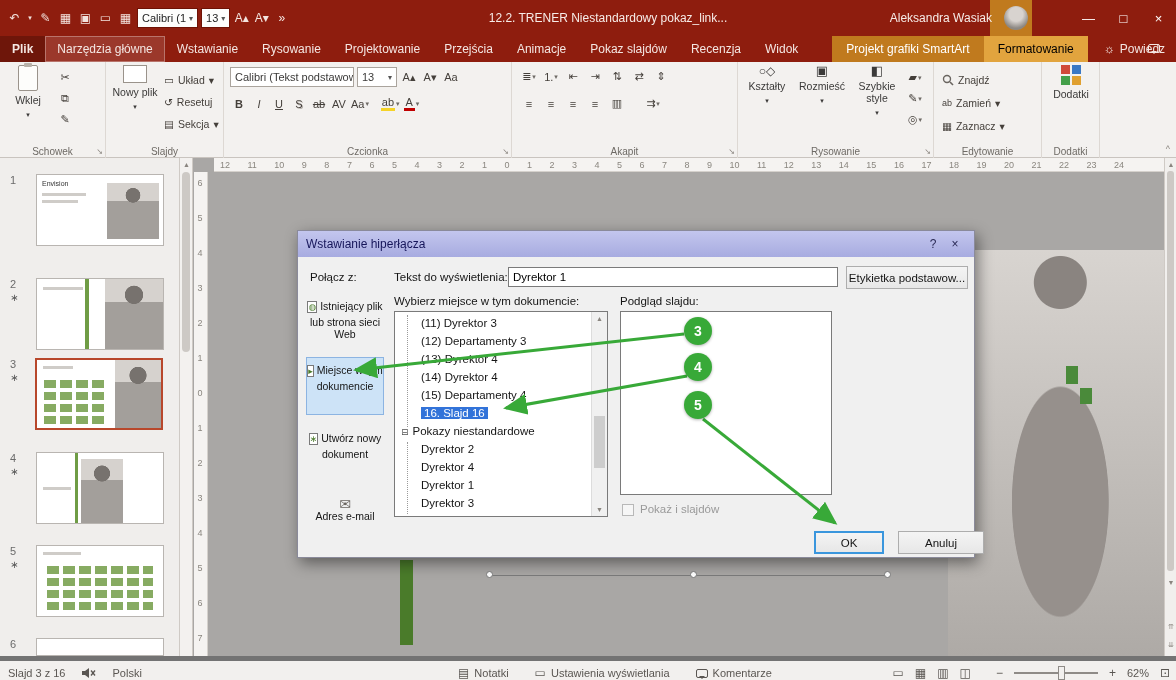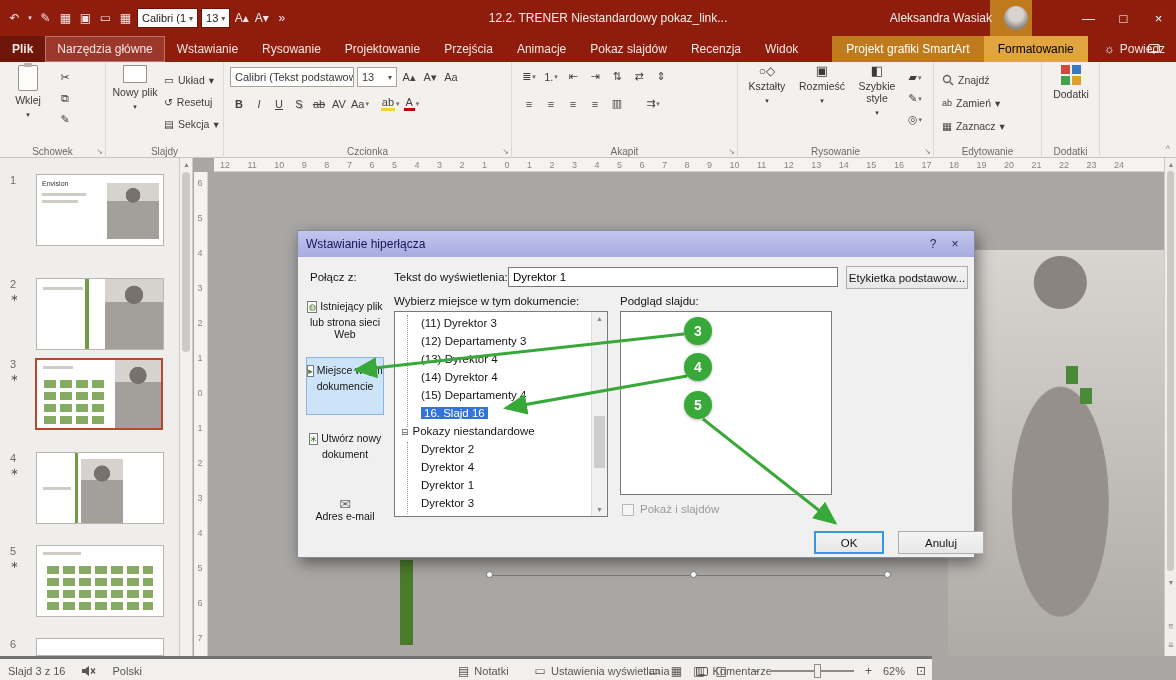--- a/index.html
+++ b/index.html
@@ -77,21 +77,21 @@
   .trow{height:18px;line-height:18px;white-space:nowrap;padding-left:26px;font-size:11.5px;color:#151515}
   .trow.grp{padding-left:6px}
   .tsel{background:#3273d9;color:#fff;padding:0 3px}
   .guide{position:absolute;border-left:1px dotted #9a9a9a;width:0}
   #tscroll{position:absolute;right:0;top:0;width:16px;height:100%;background:#f0f0f0;border-left:1px solid #dcdcdc}
   #preview{position:absolute;left:322px;top:80px;width:212px;height:184px;background:#fff;border:1px solid #7a7a7a}
   .cbox{position:absolute;width:12px;height:12px;background:#f6f6f6;border:1px solid #b8b8b8}
   
   .anncircle{position:absolute;width:28px;height:28px;border-radius:50%;background:#38a938;color:#fff;font-size:14px;font-weight:bold;display:flex;align-items:center;justify-content:center;z-index:26;box-shadow:0 1px 3px rgba(0,0,0,.3)}
   
-  #statusbar{position:absolute;left:0;top:656px;width:932px;height:24px;background:#f2f0ee;border-top:3px solid #737373;font-size:11px;color:#5a5652;z-index:5}
+  #statusbar{position:absolute;left:0;top:656px;width:1176px;height:24px;background:#f2f0ee;border-top:5px solid #737373;font-size:11px;color:#5a5652;z-index:5}
   .sb-item{display:inline-flex;align-items:center;gap:5px;white-space:nowrap}
   #sb-left{position:absolute;left:8px;top:0;height:24px;display:flex;align-items:center;gap:16px}
   #sb-center{position:absolute;left:458px;top:0;height:24px;display:flex;align-items:center;gap:26px}
   #sb-right{position:absolute;right:6px;top:0;height:24px;display:flex;align-items:center;gap:11px}
   .vicon{font-size:12px;color:#5a5652}
   #ztrack{width:84px;height:2px;background:#8f8b87;position:relative}
   #zthumb{position:absolute;left:44px;top:-6px;width:7px;height:14px;background:#f2f0ee;border:1px solid #8f8b87}
 </style>
 </head>
 <body>

